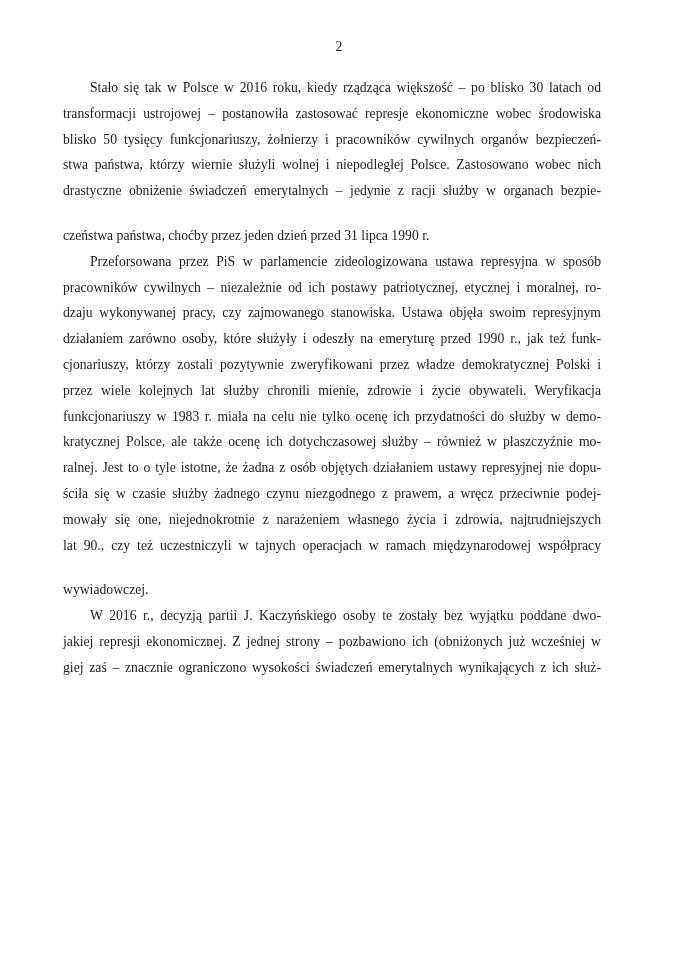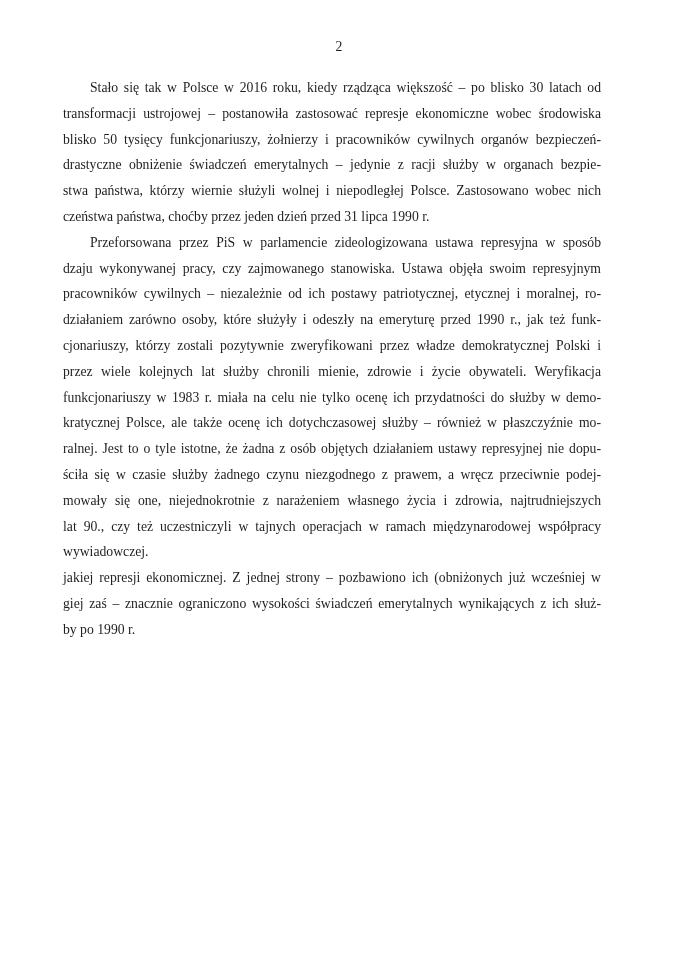--- a/index.html
+++ b/index.html
@@ -46,53 +46,54 @@
   }
   .line {
     text-align: justify;
     text-align-last: justify;
     white-space: normal;
     height: 25.8px;
     overflow: visible;
   }
   .line.last {
     text-align-last: left;
+    margin-top: 19px;
   }
   .line.first {
     text-indent: 27px;
   }
 </style>
 </head>
 <body>
 
 <div class="page">
   <div class="page-number">2</div>
   <div class="content">
       <div class="para">
         <div class="line first">Stało się tak w Polsce w 2016 roku, kiedy rządząca większość – po blisko 30 latach od</div>
         <div class="line">transformacji ustrojowej – postanowiła zastosować represje ekonomiczne wobec środowiska</div>
         <div class="line">blisko 50 tysięcy funkcjonariuszy, żołnierzy i pracowników cywilnych organów bezpieczeń-</div>
+        <div class="line">stwa państwa, którzy wiernie służyli wolnej i niepodległej Polsce. Zastosowano wobec nich</div>
         <div class="line">drastyczne obniżenie świadczeń emerytalnych – jedynie z racji służby w organach bezpie-</div>
-        <div class="line">stwa państwa, którzy wiernie służyli wolnej i niepodległej Polsce. Zastosowano wobec nich</div>
         <div class="line last">czeństwa państwa, choćby przez jeden dzień przed 31 lipca 1990 r.</div>
       </div>
       <div class="para">
         <div class="line first">Przeforsowana przez PiS w parlamencie zideologizowana ustawa represyjna w sposób</div>
+        <div class="line">pracowników cywilnych – niezależnie od ich postawy patriotycznej, etycznej i moralnej, ro-</div>
         <div class="line">dzaju wykonywanej pracy, czy zajmowanego stanowiska. Ustawa objęła swoim represyjnym</div>
-        <div class="line">pracowników cywilnych – niezależnie od ich postawy patriotycznej, etycznej i moralnej, ro-</div>
         <div class="line">działaniem zarówno osoby, które służyły i odeszły na emeryturę przed 1990 r., jak też funk-</div>
         <div class="line">cjonariuszy, którzy zostali pozytywnie zweryfikowani przez władze demokratycznej Polski i</div>
         <div class="line">przez wiele kolejnych lat służby chronili mienie, zdrowie i życie obywateli. Weryfikacja</div>
         <div class="line">funkcjonariuszy w 1983 r. miała na celu nie tylko ocenę ich przydatności do służby w demo-</div>
         <div class="line">kratycznej Polsce, ale także ocenę ich dotychczasowej służby – również w płaszczyźnie mo-</div>
         <div class="line">ralnej. Jest to o tyle istotne, że żadna z osób objętych działaniem ustawy represyjnej nie dopu-</div>
         <div class="line">ściła się w czasie służby żadnego czynu niezgodnego z prawem, a wręcz przeciwnie podej-</div>
         <div class="line">mowały się one, niejednokrotnie z narażeniem własnego życia i zdrowia, najtrudniejszych</div>
         <div class="line">lat 90., czy też uczestniczyli w tajnych operacjach w ramach międzynarodowej współpracy</div>
         <div class="line last">wywiadowczej.</div>
       </div>
       <div class="para">
+        <div class="line first">W 2016 r., decyzją partii J. Kaczyńskiego osoby te zostały bez wyjątku poddane dwo-</div>
         <div class="line">jakiej represji ekonomicznej. Z jednej strony – pozbawiono ich (obniżonych już wcześniej w</div>
         <div class="line">giej zaś – znacznie ograniczono wysokości świadczeń emerytalnych wynikających z ich służ-</div>
-        <div class="line last">by po 1990 r.</div>
       </div>
     </div>
 </div>
 
 </body></html>

